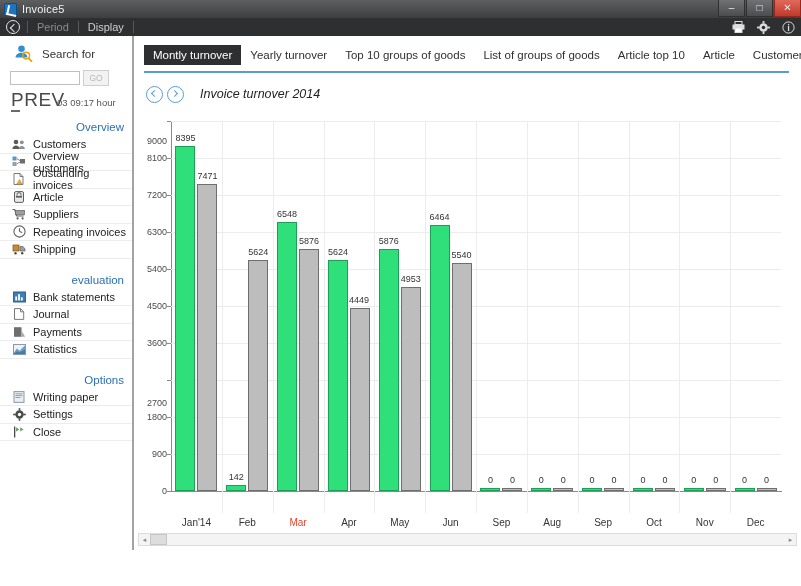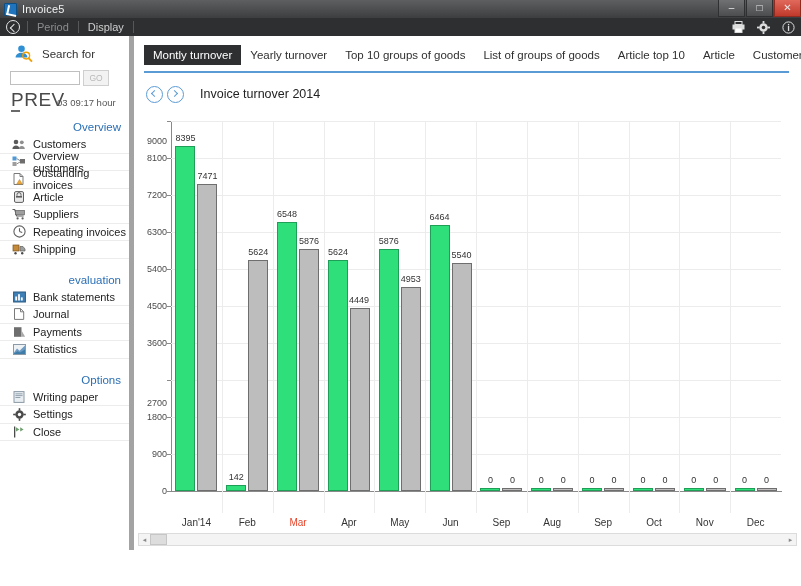--- a/index.html
+++ b/index.html
@@ -56,21 +56,21 @@
   }
   .menusep{ width:1px;height:12px;background:#555759; margin:0 0px; }
   .menuitem{ padding:0 9px; font-size:11px; color:#cfcfcf; line-height:18px; }
   .menuitem.dim{ color:#8a8c8e; }
   .toolicons{ position:absolute; right:6px; top:0; height:18px; display:flex; align-items:center; gap:12px;}
   .toolicons svg{ display:block; }
 
   
   .sidebar{
     position:absolute; left:0; top:36px; width:134px; height:514px;
-    background:#ffffff; border-right:5px solid #a3a3a3;
+    background:#ffffff; border-right:2px solid #a3a3a3;
   }
   .searchrow{ display:flex; align-items:center; padding:8px 0 0 14px; }
   .searchrow .label{ font-size:11.5px; color:#333; margin-left:9px;}
   .userico{ width:19px;height:19px; position:relative; flex:none;}
   .searchbox{ display:flex; align-items:center; margin:7px 0 0 10px; }
   .searchinput{
     width:70px;height:14px;border:1px solid #bfbfbf;background:#fff;
     font-size:10px; padding:0 3px;
   }
   .gobtn{
@@ -107,21 +107,21 @@
   }
   .tabs{ display:flex; align-items:center; height:24px; margin:7px 0 0 10px; }
   .tab{
     font-size:11.5px; color:#303030; padding:4px 9px; white-space:nowrap;
   }
   .tab.active{ background:#2d2f31; color:#ffffff; }
   .tabunderline{
     margin:4px 10px 0 10px; height:2px; background:#5b9bd5; width:645px;
   }
 
-  .navrow{ display:flex; align-items:center; margin:10px 0 0 12px; height:22px;}
+  .navrow{ display:flex; align-items:center; margin:10px 0 0 12px; height:22px;font-style:italic;}
   .circbtn{
     width:17px;height:17px;border-radius:50%;border:1.6px solid #5b9bd5;
     position:relative; margin-right:4px; flex:none;
   }
   .circbtn .arr{
     position:absolute; left:4.6px; top:4.8px; width:5px;height:5px;
     border-left:1.6px solid #5b9bd5;border-bottom:1.6px solid #5b9bd5;
   }
   .circbtn.prev .arr{ transform:rotate(45deg); }
   .circbtn.next .arr{ transform:rotate(-135deg); left:3.6px;}

